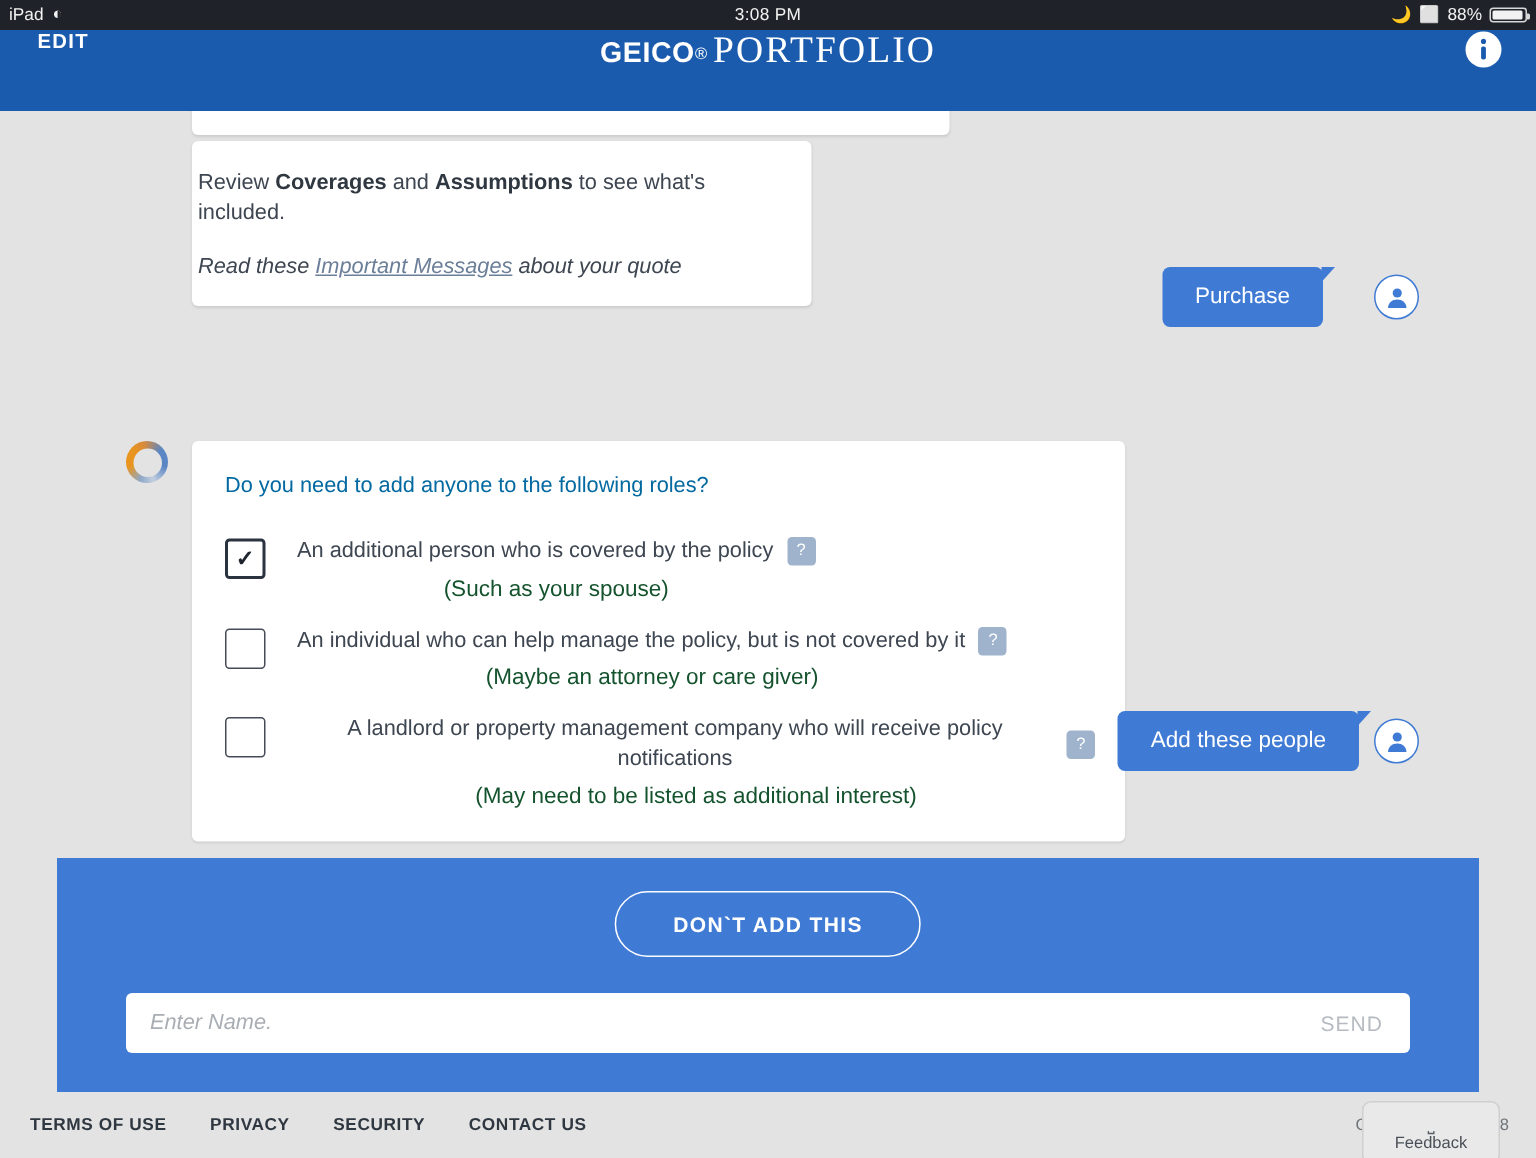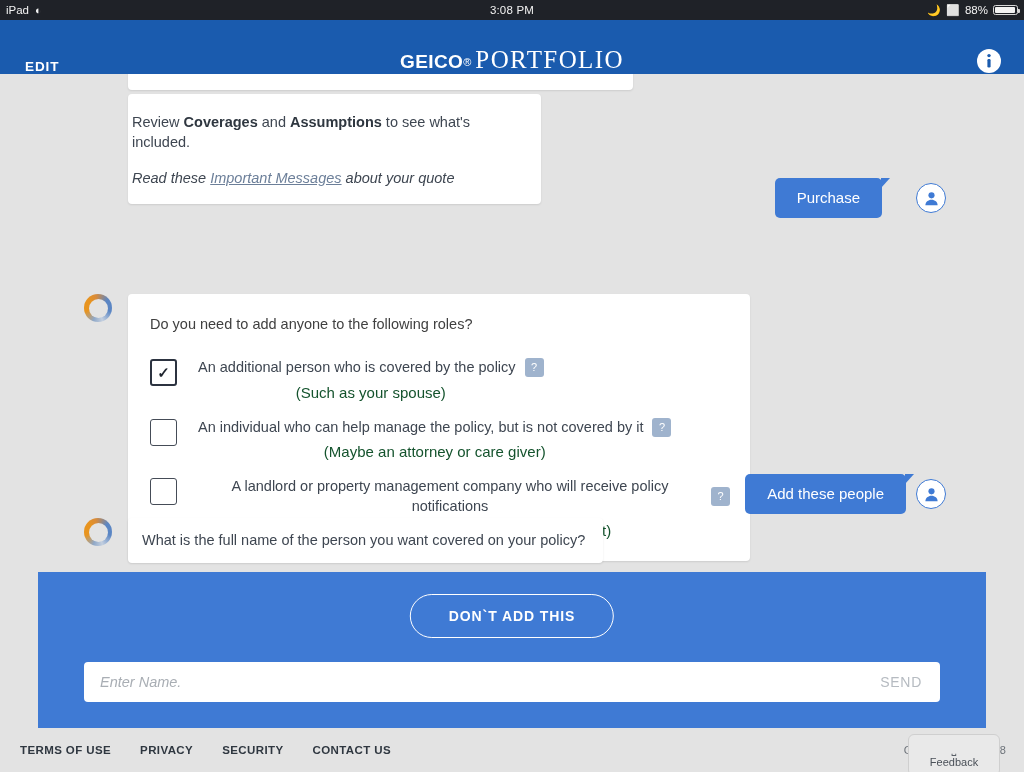--- a/index.html
+++ b/index.html
@@ -42,21 +42,21 @@
   .batt-fill {
     position: absolute; left: 1px; top: 1px; bottom: 1px;
     width: 86%; background: #f2f2f2; border-radius: 1px;
   }
 
   
   .navbar {
     position: absolute; top: 20px; left: 0;
     width: 1024px; height: 54px;
     background: #1a5bae;
-    display: flex; align-items: flex-end;
+    display: flex; align-items: flex-start;
   }
   .nav-edit {
     color: #ffffff; font-size: 13.5px; font-weight: bold;
     letter-spacing: .9px; padding-left: 25px; cursor: pointer;
   }
   .nav-logo {
     position: absolute; left: 0; right: 0; text-align: center;
     pointer-events: none; white-space: nowrap;
   }
   .logo-geico {
@@ -141,21 +141,21 @@
     display: flex; align-items: center; justify-content: center;
     flex: 0 0 30px;
   }
 
   
   .roles-wrap { position: absolute; left: 84px; top: 220px; display: flex; align-items: flex-start; }
   .roles-card {
     width: 622px; margin-left: 16px;
     padding: 22px 20px 22px 22px;
   }
-  .roles-q { font-size: 14.5px; color: #404040; margin-bottom: 26px; }
+  .roles-q { font-size: 14.5px; color: #0369a1; margin-bottom: 26px; }
   .role-item { display: flex; align-items: flex-start; margin-bottom: 17px; }
   .role-item:last-child { margin-bottom: 0; }
   .cbox {
     width: 27px; height: 27px; flex: 0 0 27px;
     border: 2px solid #2c3340; border-radius: 3px;
     background: #ffffff; margin-top: 1px;
     display: flex; align-items: center; justify-content: center;
     cursor: pointer;
   }
   .cbox.unchecked { border-color: #454c57; border-width: 1.6px; }
@@ -331,26 +331,20 @@
     <div class="user-row" style="right:78px; top:400px;">
       <div class="user-bubble">Add these people</div>
       <div class="user-avatar">
         <svg width="17" height="17" viewBox="0 0 20 20">
           <circle cx="10" cy="6.3" r="3.6" fill="#3f7ad4"></circle>
           <path d="M2.8 18c0-4 3.3-6.6 7.2-6.6s7.2 2.6 7.2 6.6z" fill="#3f7ad4"></path>
         </svg>
       </div>
     </div>
 
-    <div class="bot-row" style="position:absolute; left:84px; top:444px;">
-      <div class="avatar-ring"></div>
-      <div class="bot-bubble" style="margin-left:16px; padding:13px 18px 14px 14px;">
-        <span style="font-size:14.5px;color:#3e4651;">What is the full name of the person you want covered on your policy?</span>
-      </div>
-    </div>
   </div>
 
   <div class="action">
     <button class="dont-add">DON`T ADD THIS</button>
     <div class="input-row">
       <input class="name-input" type="text" value="" placeholder="Enter Name." style="">
       <button class="send-btn">SEND</button>
     </div>
   </div>
 

